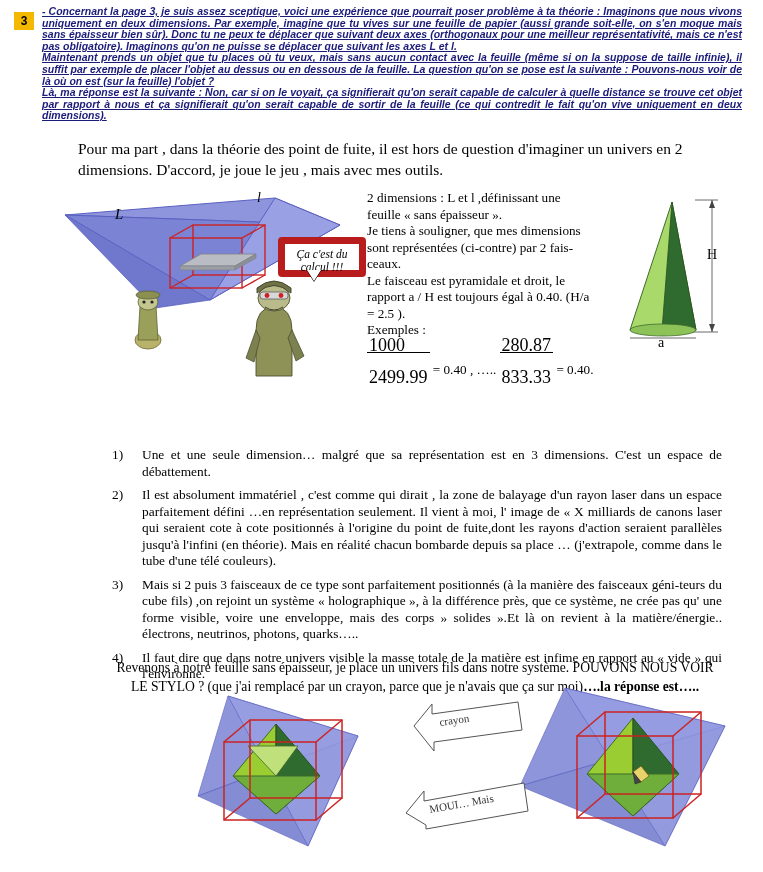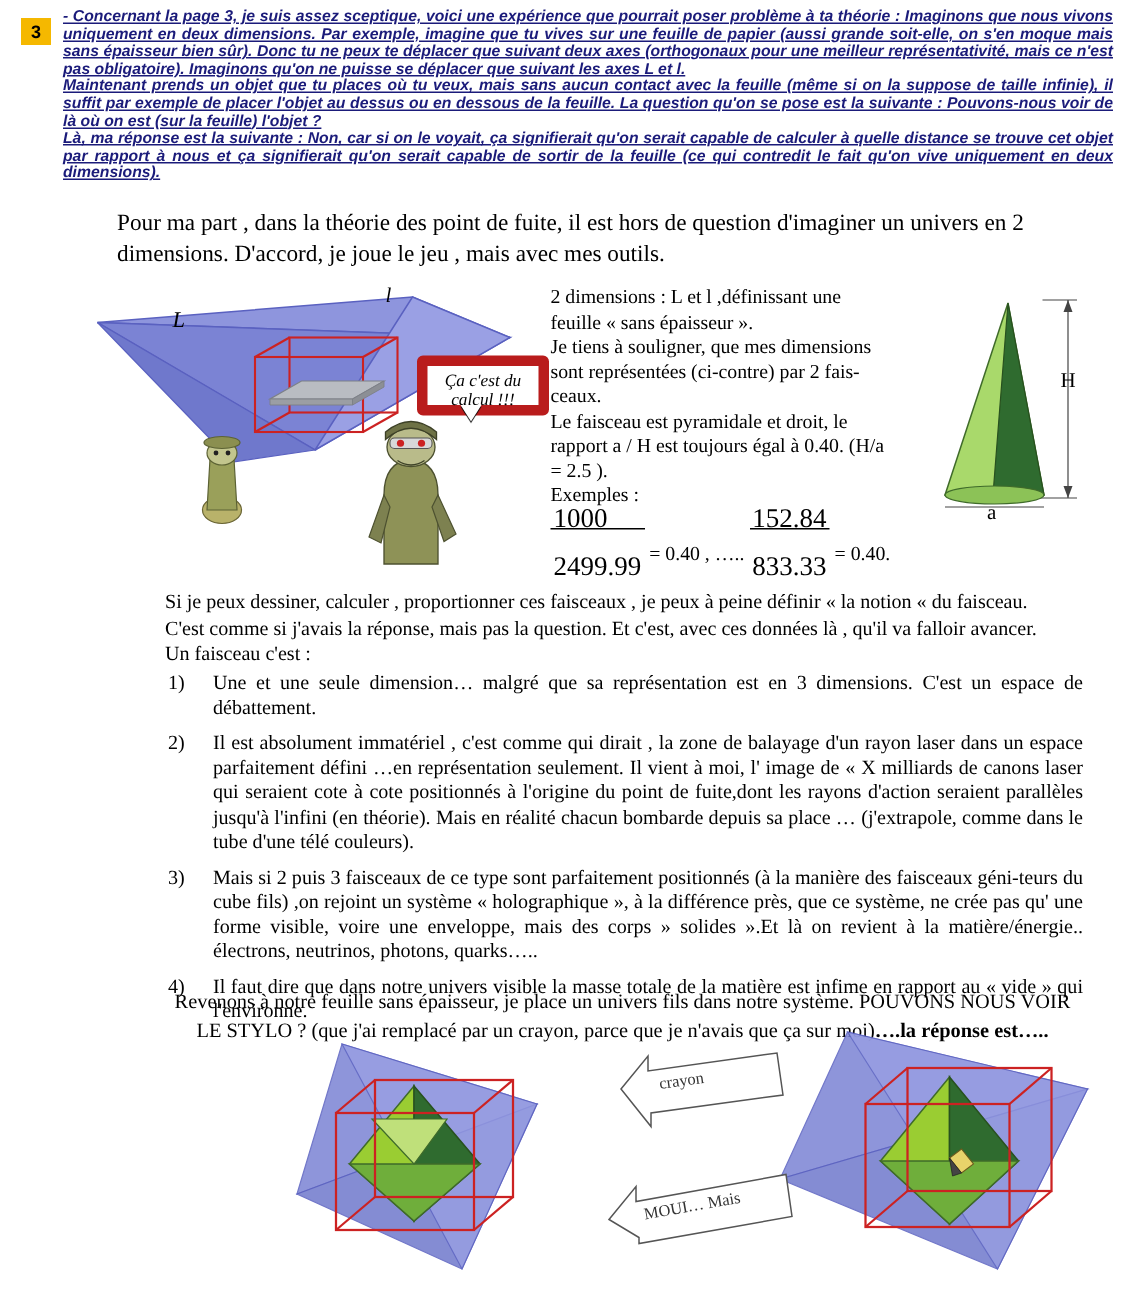--- a/index.html
+++ b/index.html
@@ -273,21 +273,21 @@
     <div>Le faisceau est  pyramidale et droit, le rapport  a / H  est toujours égal à  0.40. (H/a = 2.5 ).</div>
     <div>Exemples :</div>
     <div class="exline">
       <span class="frac">
         <span class="num">1000</span>
         <span class="den">2499.99</span>
       </span>
       <span>= 0.40 ,</span>
       <span>…..</span>
       <span class="frac">
-        <span class="num">152.84</span>
+        <span class="num">280.87</span>
         <span class="den">833.33</span>
       </span>
       <span>= 0.40.</span>
     </div>
   </div>
 
   <div class="fig2">
     <svg width="150" height="165" viewBox="0 0 150 165">
 
       <line x1="95" y1="8" x2="118" y2="8" stroke="#444" stroke-width="0.8"></line>
@@ -299,21 +299,20 @@
       <polygon points="72,10 30,138 96,138" fill="#a9d96b" stroke="#3f6b2a" stroke-width="1"></polygon>
       <polygon points="72,10 62,138 96,138" fill="#2f6b2f" stroke="#28511f" stroke-width="0.8"></polygon>
       <ellipse cx="63" cy="138" rx="33" ry="6" fill="#8cc257" stroke="#3f6b2a" stroke-width="0.8"></ellipse>
 
       <line x1="30" y1="146" x2="96" y2="146" stroke="#444" stroke-width="0.8"></line>
     </svg>
     <div class="lbl-H">H</div>
     <div class="lbl-a">a</div>
   </div>
 
-  <div class="mid-par">Si je peux dessiner, calculer , proportionner ces faisceaux , je  peux à peine définir « la notion « du faisceau. C'est comme si j'avais la  réponse, mais pas la question. Et c'est, avec ces données là , qu'il va falloir avancer. Un  faisceau c'est :</div>
 
   <div class="list">
     <div class="list-item">
       <div class="list-num">1)</div>
       <div class="list-body">Une et une seule dimension… malgré que sa représentation est en 3 dimensions. C'est un espace de débattement.</div>
     </div>
     <div class="list-item">
       <div class="list-num">2)</div>
       <div class="list-body">Il est absolument  immatériel , c'est comme qui dirait , la zone de balayage d'un rayon laser dans un espace parfaitement défini …en représentation seulement. Il vient à  moi, l' image de « X milliards de canons  laser qui seraient cote à cote  positionnés à l'origine du point de fuite,dont les rayons d'action seraient parallèles jusqu'à l'infini (en théorie). Mais en réalité chacun bombarde depuis sa place … (j'extrapole, comme dans le tube d'une télé couleurs).</div>
     </div>

